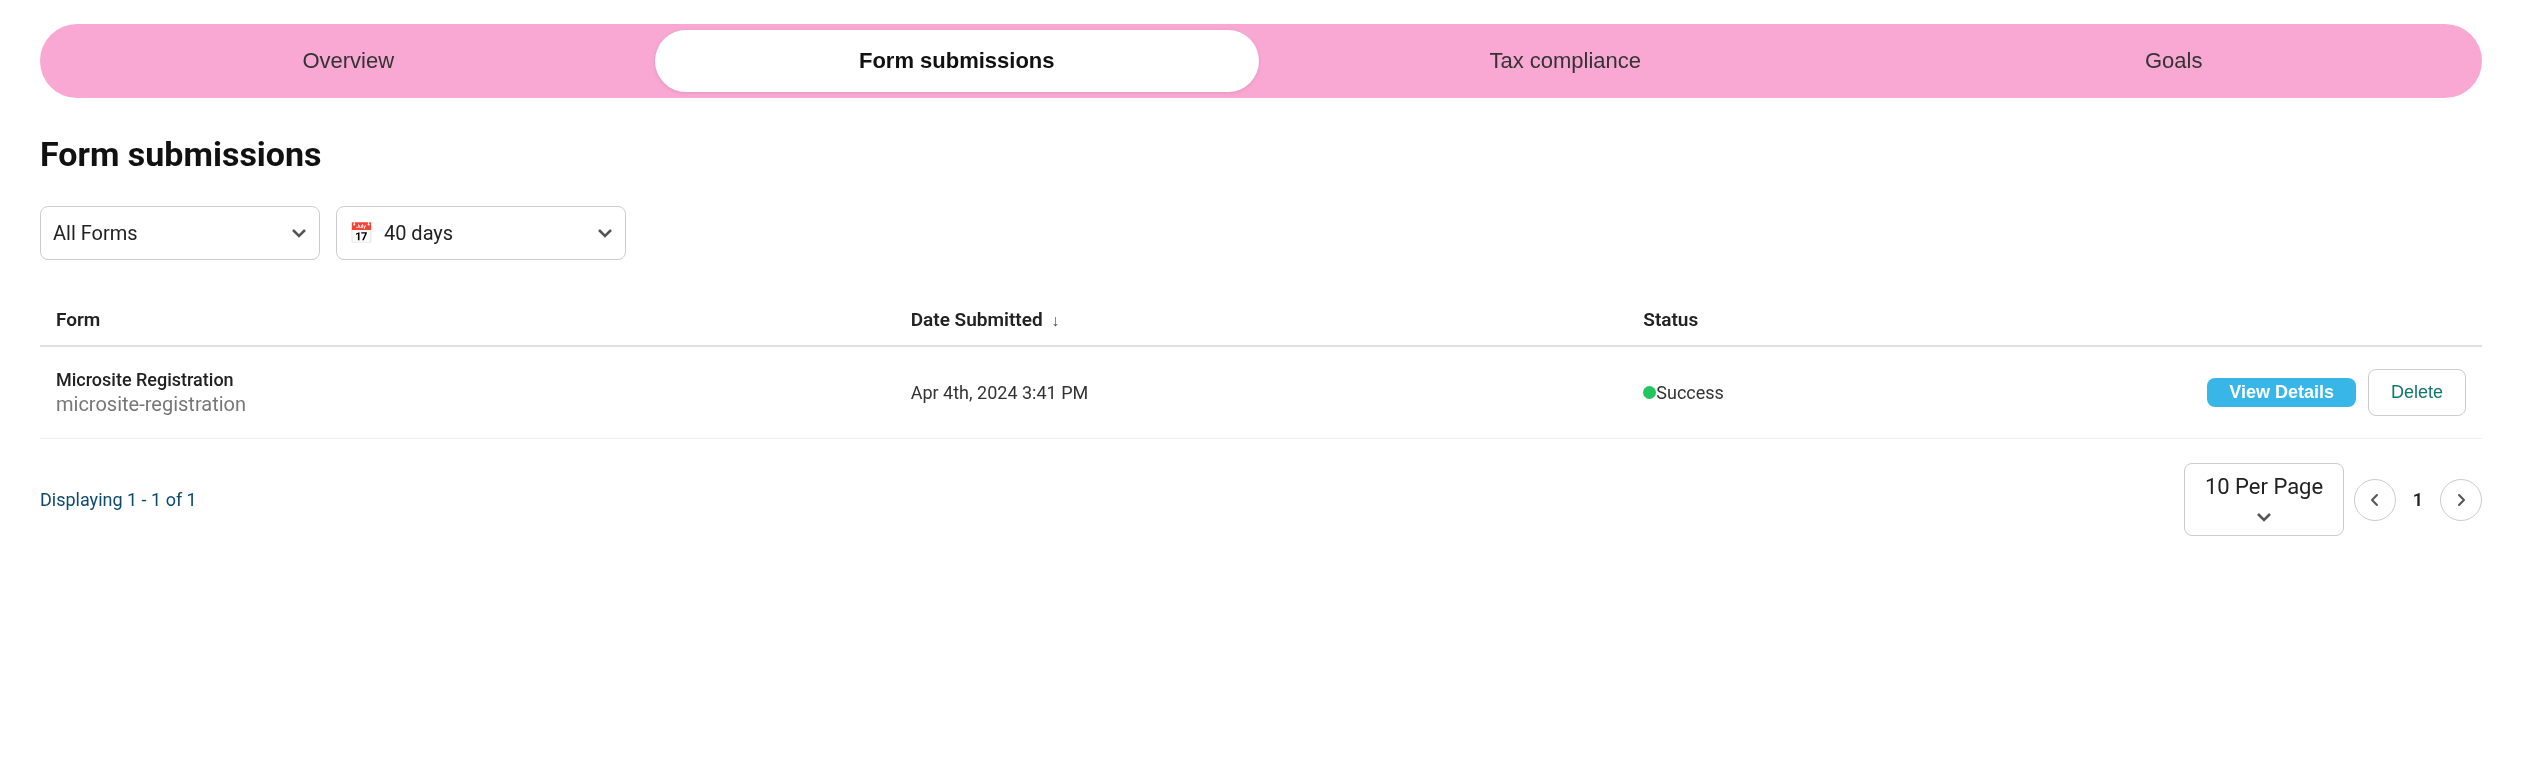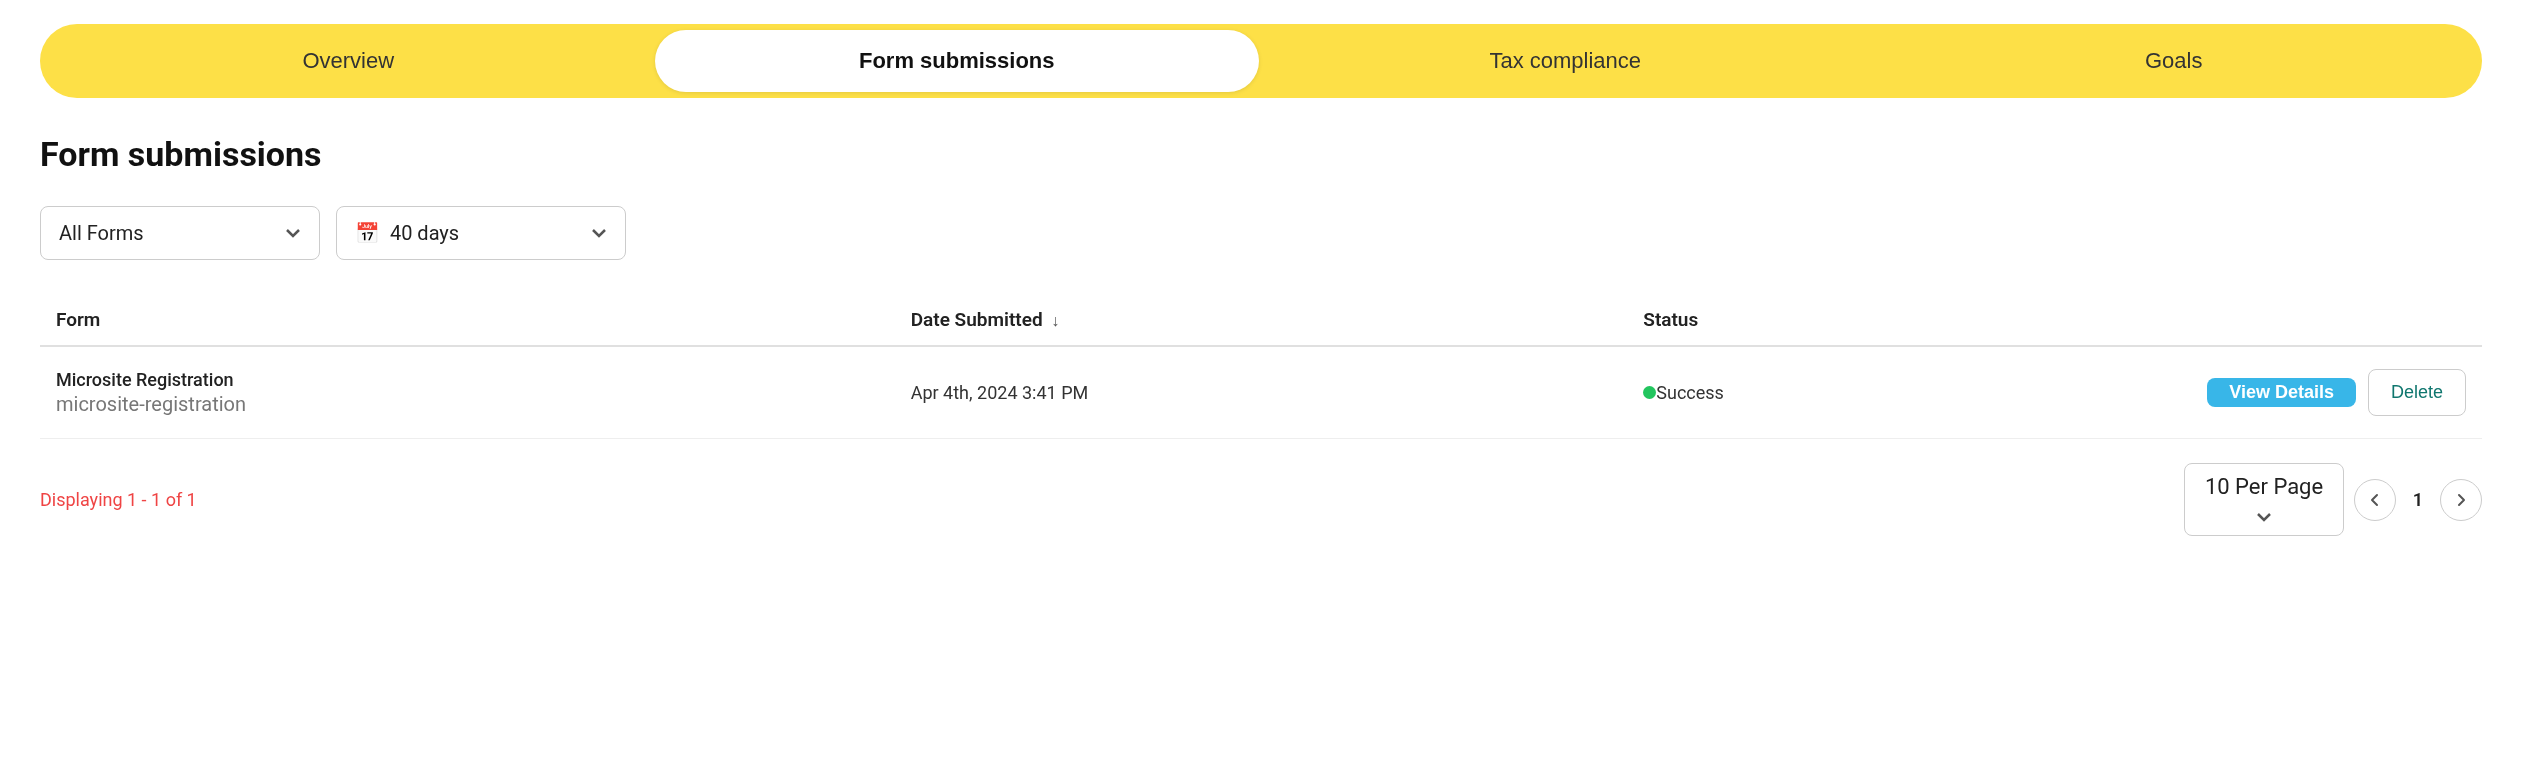--- a/index.html
+++ b/index.html
@@ -13,21 +13,21 @@
     }
 
     .page-wrapper {
       max-width: 2522px;
       padding: 24px 40px 40px 40px;
     }
 
     
     .tab-nav {
       display: flex;
-      background: #fde047;
+      background: #f9a8d4;
       border-radius: 50px;
       padding: 6px;
       gap: 4px;
       margin-bottom: 36px;
     }
 
     .tab-item {
       flex: 1;
       text-align: center;
       padding: 18px 10px;
@@ -62,21 +62,21 @@
       gap: 16px;
       margin-bottom: 36px;
     }
 
     .filter-select {
       display: flex;
       align-items: center;
       justify-content: space-between;
       border: 1.5px solid #ccc;
       border-radius: 8px;
-      padding: 14px 18px;
+      padding: 14px 12px;
       cursor: pointer;
       background: #fff;
       font-size: 20px;
       color: #222;
       min-width: 280px;
       gap: 12px;
       user-select: none;
     }
 
     .filter-select.with-icon {
@@ -199,21 +199,21 @@
     
     .table-footer {
       display: flex;
       align-items: center;
       justify-content: space-between;
       margin-top: 24px;
     }
 
     .display-info {
       font-size: 18px;
-      color: #ef4444;
+      color: #0c4a6e;
     }
 
     .pagination-right {
       display: flex;
       align-items: center;
       gap: 10px;
     }
 
     .per-page-select {
       display: flex;

